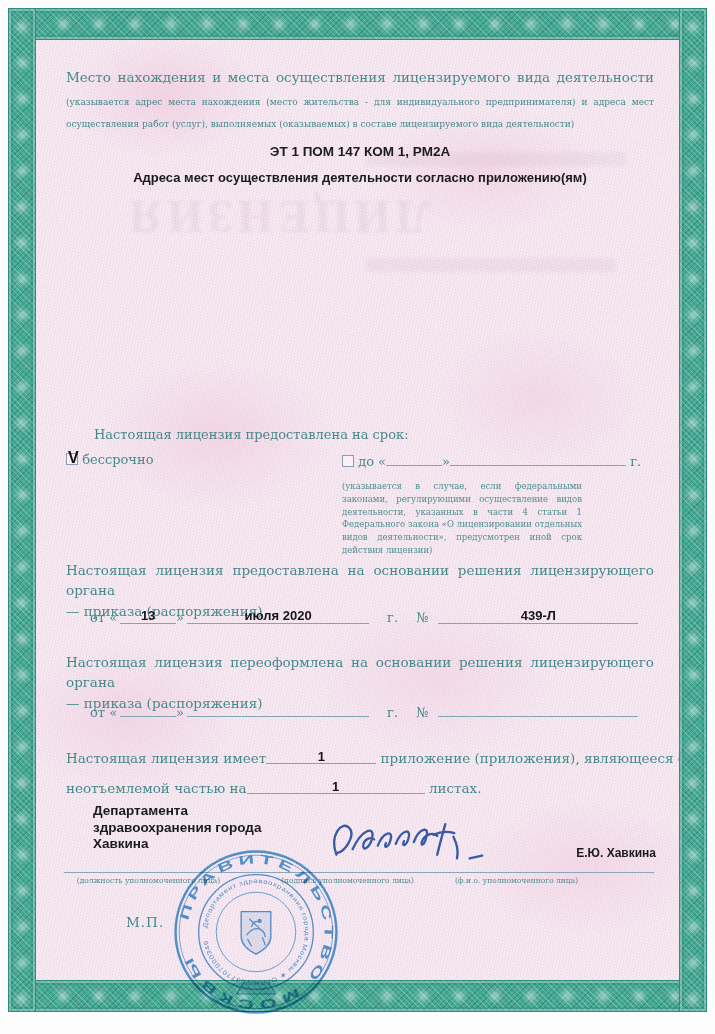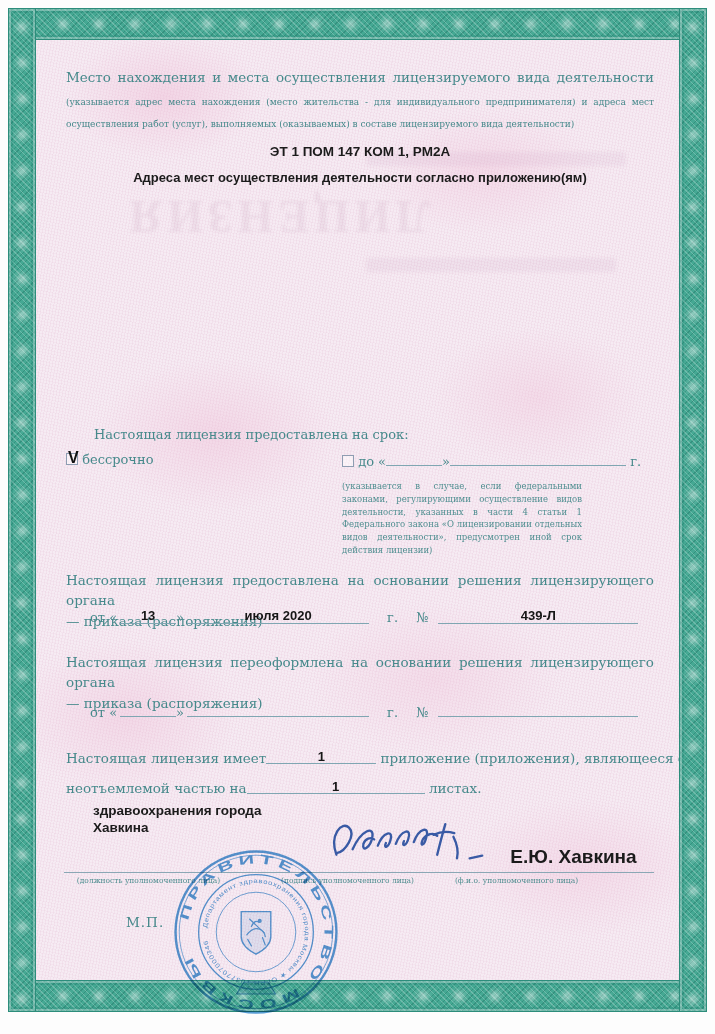--- a/index.html
+++ b/index.html
@@ -83,35 +83,35 @@
     font-weight:bold; font-size:16px; color:#111;
   }
   .until-group { position:absolute; left:276px; top:0; white-space:nowrap; }
 
   .blank { display:inline-block; border-bottom:1px solid #7fa6b2; height:14px; vertical-align:baseline; text-align:center; }
   .blank .val { font-family:"Liberation Sans", sans-serif; font-weight:bold; font-size:13px; color:#161616; position:relative; top:-2px; }
 
   .term-note { left:306px; top:440px; width:240px; font-size:8.5px; line-height:1.5; text-align:justify; }
 
   .para { left:30px; width:588px; font-size:13.5px; line-height:1.5; text-align:justify; }
-  .p-granted  { top:520px;margin-top:10px; }
+  .p-granted  { top:520px; }
   .p-reissued { top:612px; }
 
   .fieldrow { left:30px; width:588px; font-size:13px; white-space:nowrap;margin-left:24px; }
   .fr-granted  { top:570px; }
   .fr-reissued { top:663px; }
   .fieldrow .lbl { margin-right:3px; }
   .fieldrow .gap { display:inline-block; width:18px; }
 
   .annex-row { left:30px; width:588px; font-size:13.5px; white-space:nowrap; }
   .ar1 { top:710px; } .ar2 { top:740px; }
 
   .pos-block { left:57px; top:763px; width:250px; font-size:13.5px; line-height:1.23; }
   .sig-svg { left:286px; top:768px; }
-  .sig-name { left:455px; top:806px; width:165px; text-align:center; font-size:19px; }
+  .sig-name { left:455px; top:806px; width:165px; text-align:right; font-size:12px; }
 
   .rule { left:28px; top:832px; width:590px; border-top:1px solid #8aa7b5; height:0; }
   .caption { top:836px; width:185px; text-align:center; font-size:7.5px; }
   .cap1 { left:20px; } .cap2 { left:219px;text-align:center; } .cap3 { left:388px; }
 
   .mp { left:90px; top:874px; font-size:13.5px; letter-spacing:1px; }
 
   .stamp {
     position:absolute; left:170px; top:846px; width:172px; height:172px; z-index:6;
     mix-blend-mode:multiply; opacity:.88;
@@ -177,20 +177,21 @@
     <div class="abs annex-row ar1 teal">
       <span>Настоящая лицензия имеет</span><span class="blank" style="width:110px"><span class="val">1</span></span>
       <span>приложение (приложения), являющееся её</span>
     </div>
     <div class="abs annex-row ar2 teal">
       <span>неотъемлемой частью на</span><span class="blank" style="width:178px"><span class="val">1</span></span>
       <span>листах.</span>
     </div>
 
     <div class="abs pos-block blk">
+      <div>Департамента</div>
       <div>здравоохранения города</div>
       <div>Хавкина</div>
     </div>
 
     <svg class="abs sig-svg" width="180" height="70" viewBox="0 0 200 70">
       <g fill="none" stroke="#2a4f9f" stroke-width="2.6" stroke-linecap="round" opacity="0.92">
         <path d="M16,48 C8,26 22,10 30,18 C38,26 26,44 17,46"></path>
         <path d="M34,42 C44,20 58,16 56,28 C54,40 44,46 46,36 C48,30 54,28 58,31"></path>
         <path d="M62,38 C68,22 80,20 76,32 C74,40 68,42 71,35"></path>
         <path d="M82,36 C88,20 100,18 96,30 C94,38 88,40 91,33"></path>

